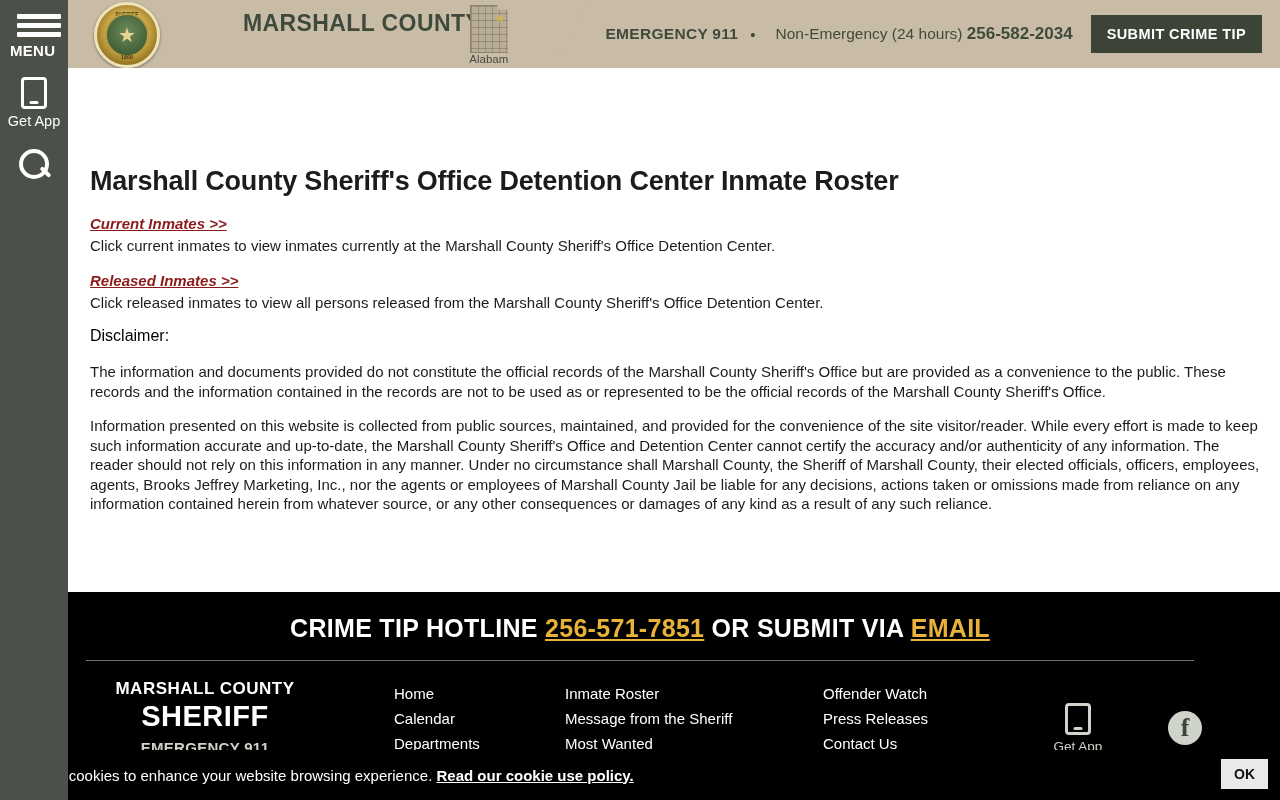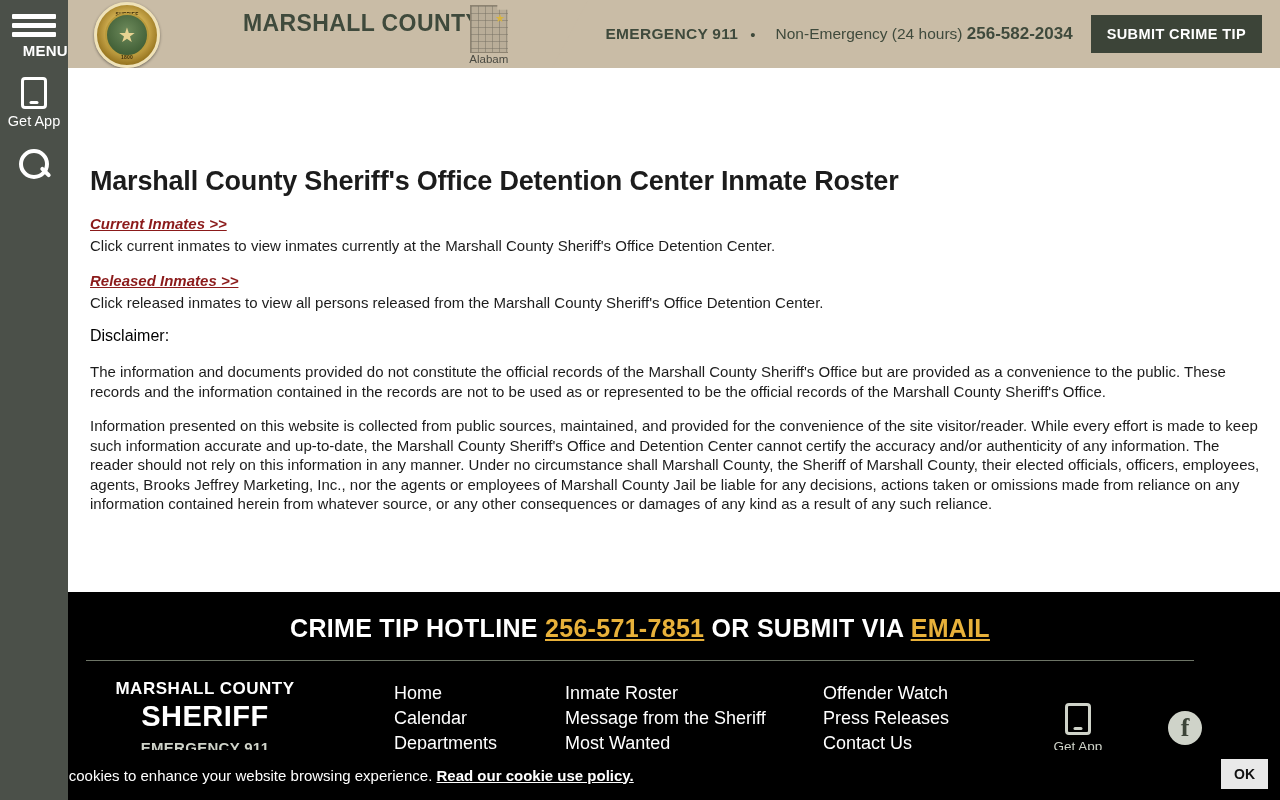--- a/index.html
+++ b/index.html
@@ -9,21 +9,21 @@
     overflow: hidden;
     background: #fff;
   }
   #page { position: relative; width: 1280px; height: 800px; background: #fff; }
 
   
   .rail {
     position: absolute; left: 0; top: 0; width: 68px; height: 800px;
     background: #4b5049; color: #fff; z-index: 40;
   }
-  .rail-menu { padding-top: 10px; text-align: right; cursor: pointer; }
+  .rail-menu { padding-top: 10px; text-align: left; cursor: pointer; padding-left: 10px; }
   .burger { width: 44px; margin: 0 auto; }
   .burger span { display: block; height: 5px; background: #fff; margin: 4px 0; border-radius: 1px; }
   .rail-label {
     font-size: 15px; font-weight: bold; letter-spacing: .3px; margin-top: 5px;
   }
   .rail-item { text-align: center; margin-top: 18px; cursor: pointer; }
   .phone-icon {
     width: 26px; height: 32px; border: 3px solid #fff; border-radius: 4px;
     margin: 0 auto; position: relative;
   }
@@ -148,21 +148,21 @@
   }
   .hotline a { color: #e8b13a; text-decoration: underline; }
   .fdiv {
     width: 1108px; height: 1px; background: #6d7466; margin: 17px auto 0;
   }
   .fcols { position: relative; margin-top: 18px; height: 130px; }
   .fbrand { position: absolute; left: 110px; top: 0; text-align: center; width: 190px; }
   .fbrand .l1 { font-size: 17px; font-weight: bold; letter-spacing: .5px; }
   .fbrand .l2 { font-size: 29px; font-weight: bold; letter-spacing: .5px; margin-top: 1px; }
   .fbrand .l3 { font-size: 15px; font-weight: bold; letter-spacing: .3px; margin-top: 6px; color: #cfd3c9;}
-  .fnav { position: absolute; top: 2px; font-size: 18px; line-height: 25px; }
+  .fnav { position: absolute; top: 2px; font-size: 15px; line-height: 25px; }
   .fnav div { cursor: pointer; }
   .fnav.c1 { left: 394px; }
   .fnav.c2 { left: 565px; }
   .fnav.c3 { left: 823px; }
   .fapp { position: absolute; left: 1048px; top: 24px; text-align: center; width: 60px; }
   .fapp .phone-icon { border-color: #cfd3c9; }
   .fapp .phone-icon::after { background: #cfd3c9; }
   .fapp .cap { font-size: 13.5px; color: #cfd3c9; margin-top: 4px; }
   .fsocial { position: absolute; left: 1168px; top: 32px; }
   .fb {

